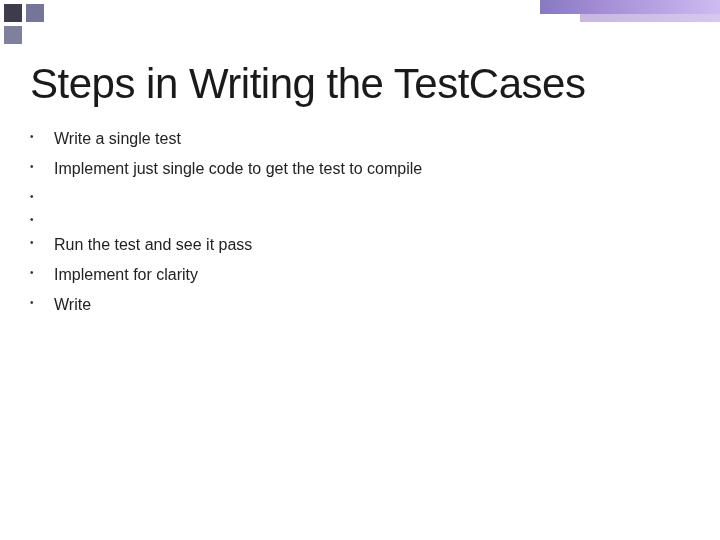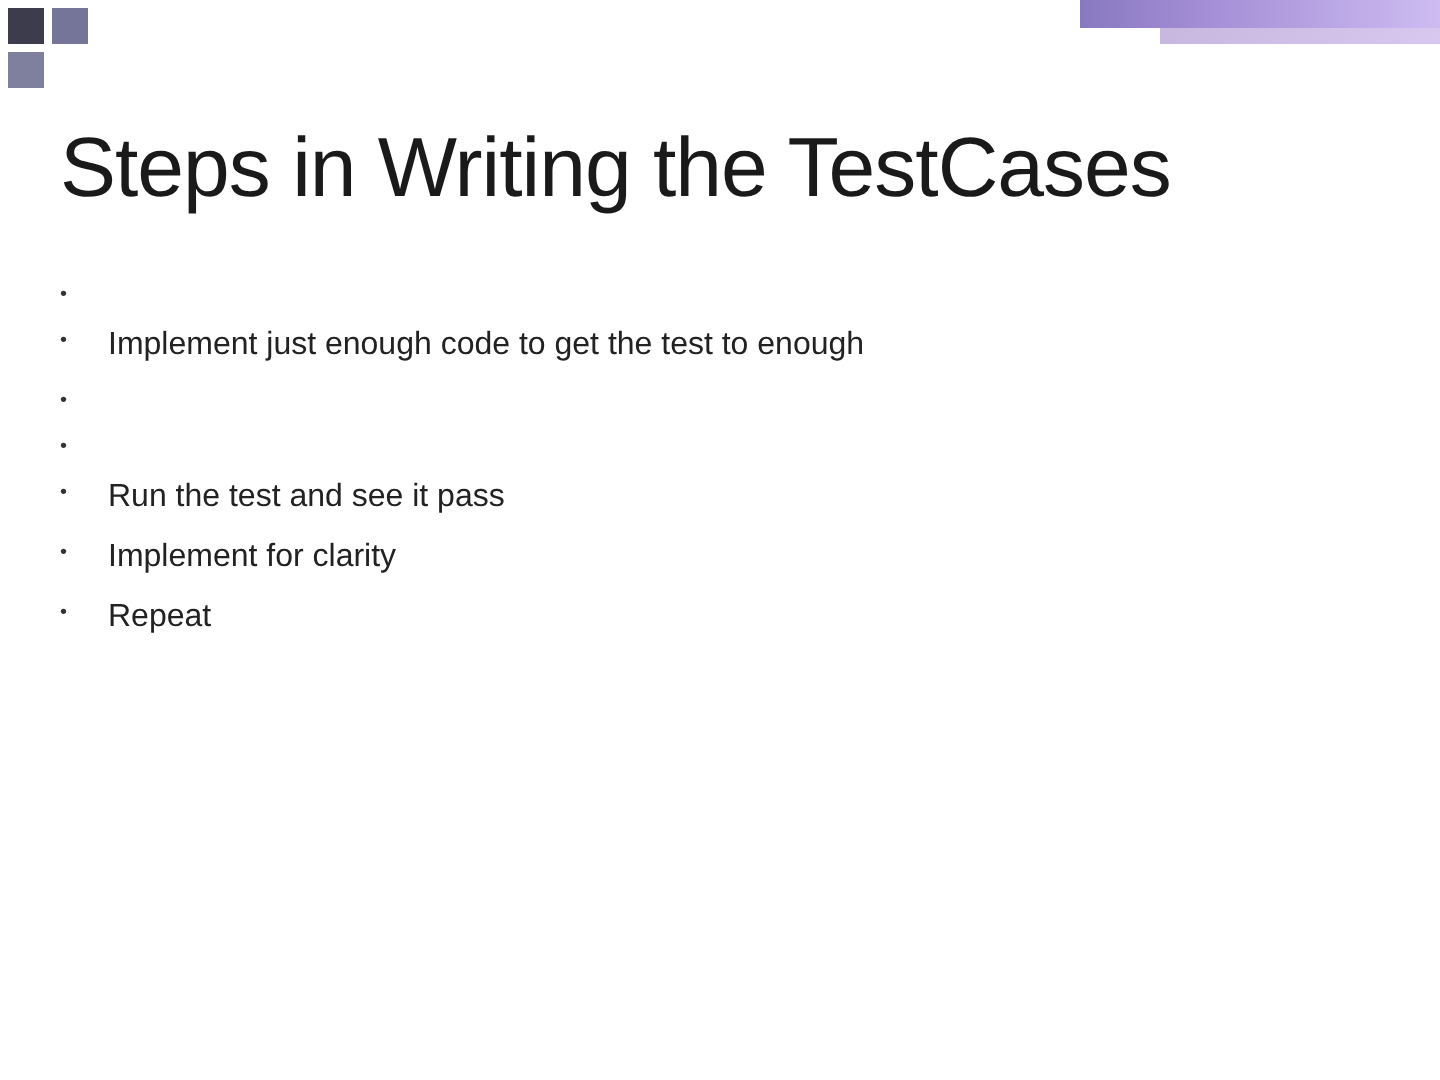--- a/index.html
+++ b/index.html
@@ -82,21 +82,21 @@
       position: absolute;
       top: 60px;
       left: 30px;
       right: 30px;
     }
 
     .title {
       font-size: 42px;
       font-weight: 300;
       color: #1a1a1a;
-      margin-bottom: 30px;
+      margin-bottom: 19px;
       letter-spacing: -0.5px;
     }
 
     .bullet-list {
       list-style: none;
       padding: 0;
     }
 
     .bullet-list li {
       display: flex;
@@ -126,37 +126,38 @@
 
 <div class="stripe-decoration"></div>
 <div class="stripe-decoration-2"></div>
 
 <div class="content">
   <h1 class="title">Steps in Writing the TestCases</h1>
 
   <ul class="bullet-list" id="bullet-list">
   <li>
         <span class="bullet-dot">•</span>
+        <span>Write a single test</span>
       </li>
       <li>
         <span class="bullet-dot">•</span>
-        <span>Implement just enough code to get the test to enough</span>
+        <span>Implement just single code to get the test to compile</span>
       </li>
       <li>
         <span class="bullet-dot">•</span>
       </li>
       <li>
         <span class="bullet-dot">•</span>
       </li>
       <li>
         <span class="bullet-dot">•</span>
         <span>Run the test and see it pass</span>
       </li>
       <li>
         <span class="bullet-dot">•</span>
         <span>Implement for clarity</span>
       </li>
       <li>
         <span class="bullet-dot">•</span>
-        <span>Repeat</span>
+        <span>Write</span>
       </li>
     </ul>
 </div>
 
 </body></html>

